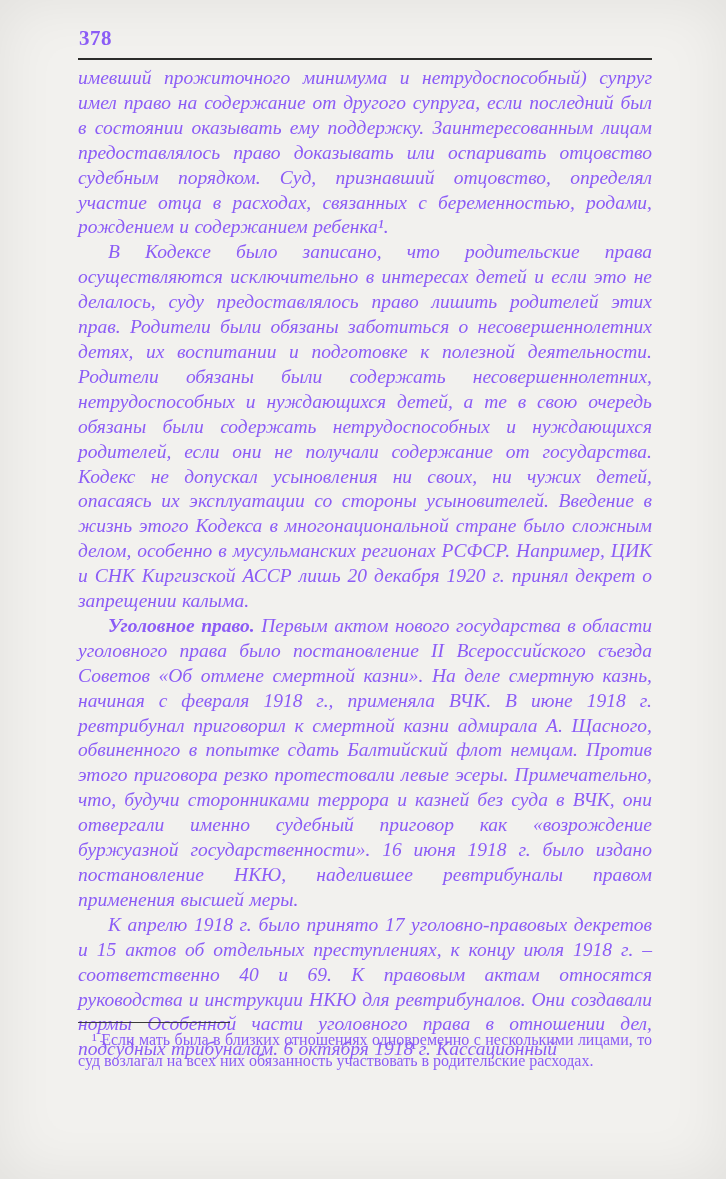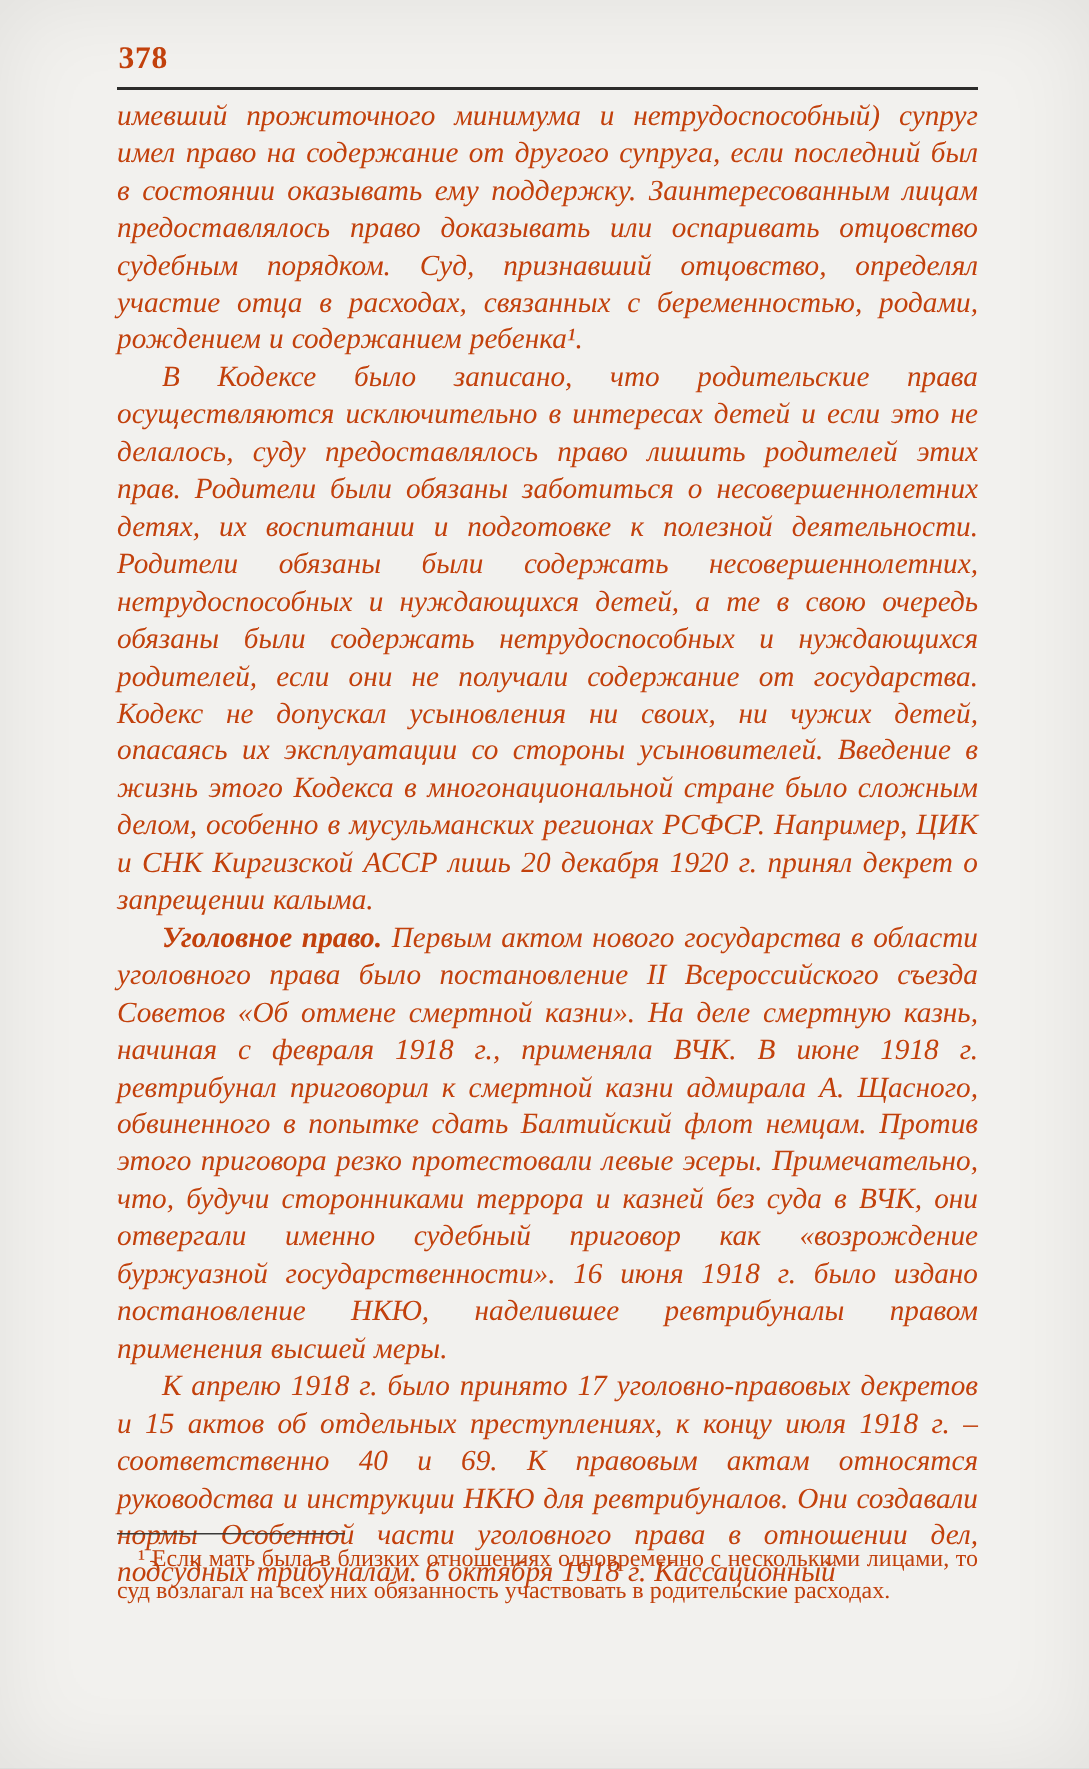--- a/index.html
+++ b/index.html
@@ -10,21 +10,21 @@
   .page {
     position: relative;
     width: 726px;
     height: 1179px;
     margin: 0 auto;
     background: #f2f1ee;
     box-shadow: inset 0 0 60px rgba(0,0,0,0.07);
     box-sizing: border-box;
     padding: 26px 74px 0 78px;
     font-family: "Liberation Serif", "DejaVu Serif", serif;
-    color: #c2410c;
+    color: #8b5cf6;
     overflow: hidden;
   }
   .page-number {
     font-size: 21px;
     font-weight: bold;
     letter-spacing: 0.5px;
     margin: 0 0 7px 1px;
   }
   .header-rule {
     border: 0;

